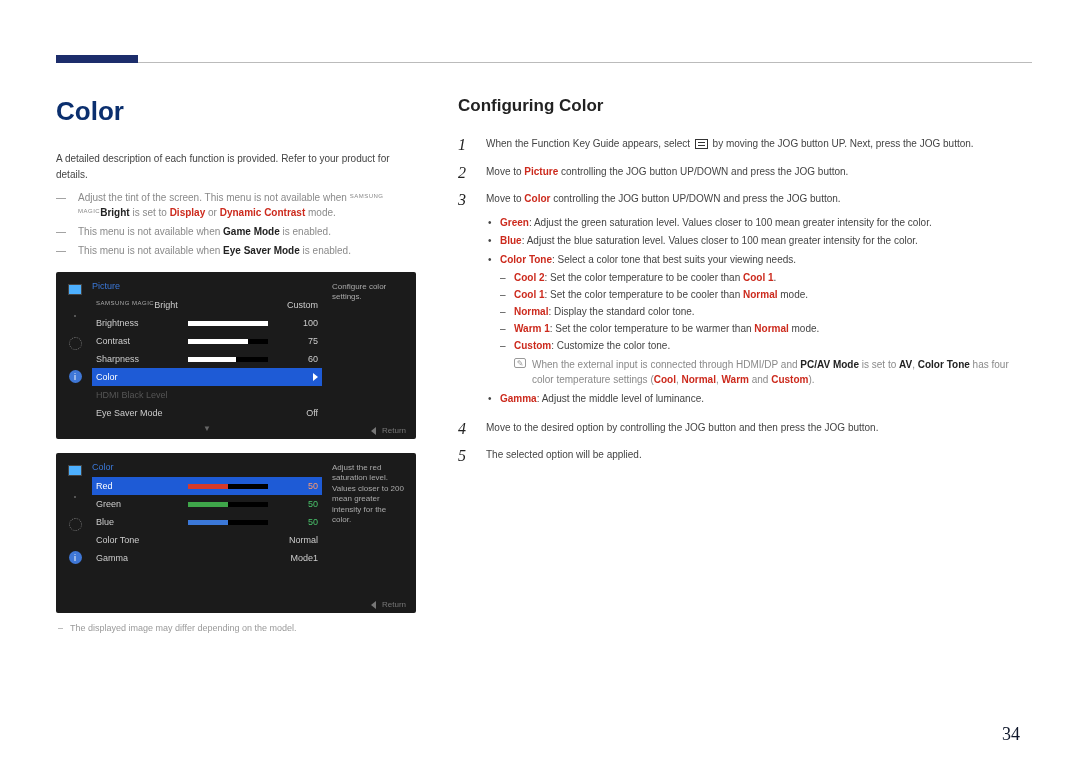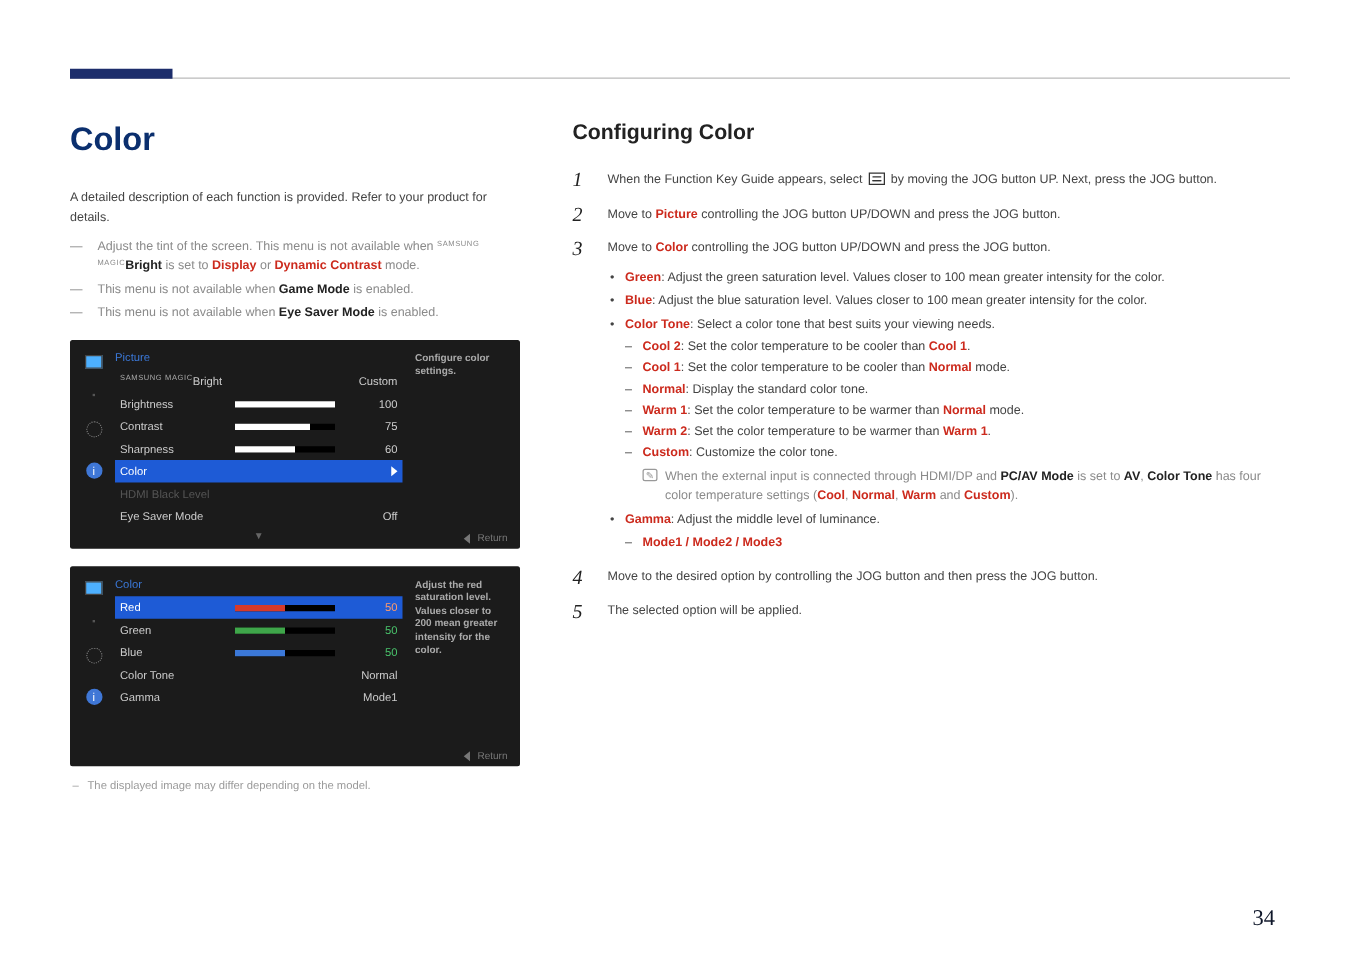--- a/index.html
+++ b/index.html
@@ -166,21 +166,20 @@
   .osd .row .triangle {
     width:0;height:0;border-top:4px solid transparent;border-bottom:4px solid transparent;border-left:5px solid #fff;margin-left:4px;
   }
   .osd .row.disabled { color:#555; }
   .osd .side {
     width: 84px;
     padding: 4px 6px;
     font-size: 8px;
     line-height: 1.3;
     color: #aaa;
-    font-weight: bold;
   }
   .osd .footer {
     position: absolute;
     bottom: 4px;
     right: 10px;
     font-size: 8px;
     color: #777;
   }
   .osd .footer .tri {
     display:inline-block;width:0;height:0;border-top:4px solid transparent;border-bottom:4px solid transparent;border-right:5px solid #777;margin-right:6px;vertical-align:middle;
@@ -430,30 +429,28 @@
 
           <div class="bullet-list">
             <div class="bullet"><span class="red-b">Green</span><span>: Adjust the green saturation level. Values closer to 100 mean greater intensity for the color.</span></div>
             <div class="bullet"><span class="red-b">Blue</span><span>: Adjust the blue saturation level. Values closer to 100 mean greater intensity for the color.</span></div>
             <div class="bullet"><span class="red-b">Color Tone</span><span>: Select a color tone that best suits your viewing needs.</span></div>
 
             <div class="sub-dash"><span class="red-b">Cool 2</span><span>: Set the color temperature to be cooler than </span><span class="red-b">Cool 1</span><span>.</span></div>
             <div class="sub-dash"><span class="red-b">Cool 1</span><span>: Set the color temperature to be cooler than </span><span class="red-b">Normal</span><span> mode.</span></div>
             <div class="sub-dash"><span class="red-b">Normal</span><span>: Display the standard color tone.</span></div>
             <div class="sub-dash"><span class="red-b">Warm 1</span><span>: Set the color temperature to be warmer than </span><span class="red-b">Normal</span><span> mode.</span></div>
-            <div class="sub-dash"><span class="red-b">Warm 2</span><span>: Set the color temperature to be warmer than </span><span class="red-b">Warm 1</span><span>.</span></div>
             <div class="sub-dash"><span class="red-b">Custom</span><span>: Customize the color tone.</span></div>
 
             <div class="info-line">
               <span class="iicon">✎</span>
               <span>When the external input is connected through HDMI/DP and </span><span class="bold">PC/AV Mode</span><span> is set to </span><span class="bold">AV</span><span>, </span><span class="bold">Color Tone</span><span> has four color temperature settings (</span><span class="red-b">Cool</span><span>, </span><span class="red-b">Normal</span><span>, </span><span class="red-b">Warm</span><span> and </span><span class="red-b">Custom</span><span>).</span>
             </div>
 
             <div class="bullet"><span class="red-b">Gamma</span><span>: Adjust the middle level of luminance.</span></div>
-            <div class="sub-dash"><span class="red-b">Mode1 / Mode2 / Mode3</span></div>
           </div>
         </div>
       </div>
 
       <div class="step">
         <div class="step-num">4</div>
         <div class="step-body">Move to the desired option by controlling the JOG button and then press the JOG button.</div>
       </div>
 
       <div class="step">

